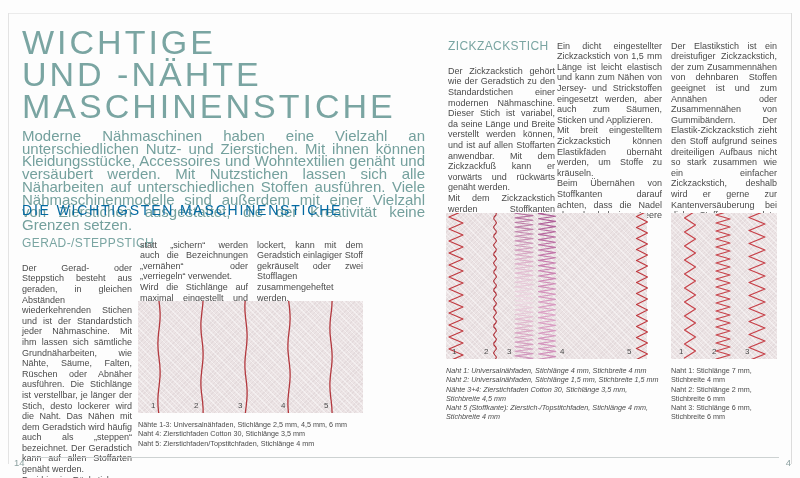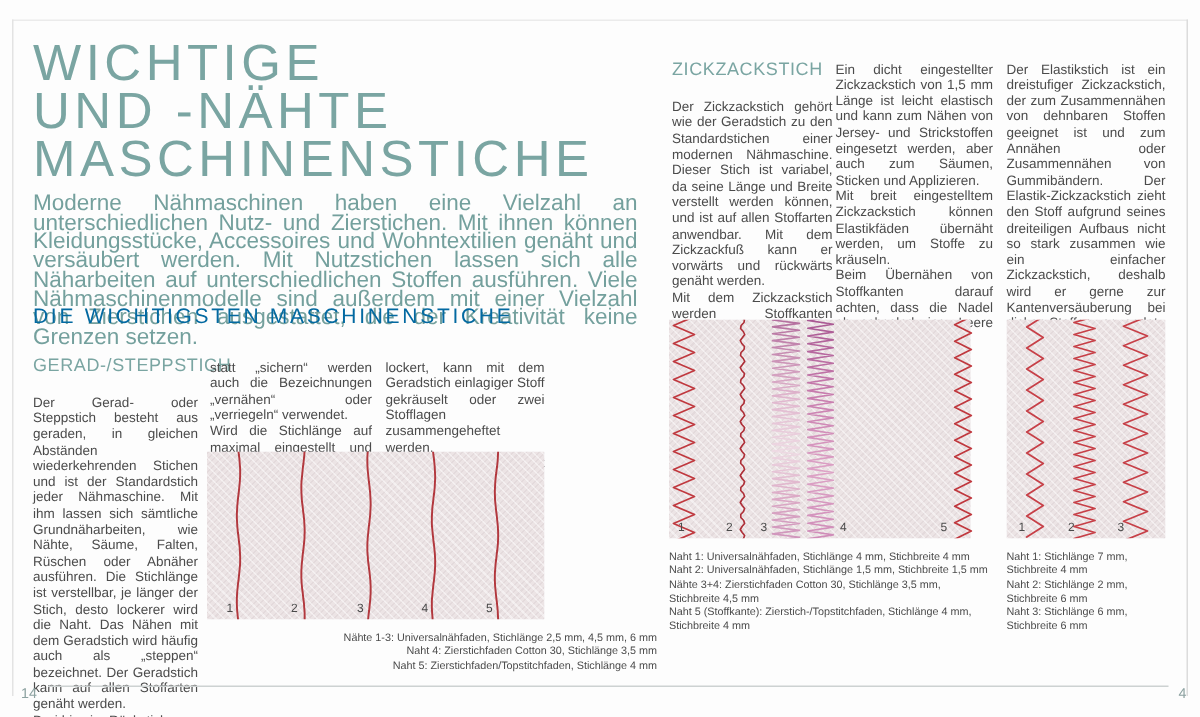--- a/index.html
+++ b/index.html
@@ -44,22 +44,22 @@
       repeating-linear-gradient(-45deg, rgba(180,162,168,.15) 0 1px, transparent 1px 3px);
   }
   .fig svg { position:absolute; left:0; top:0; }
   .fig .num { position:absolute; bottom:3px; font-size:8px; color:#4a4a4a; }
 
   .fig-left   { left:138px; top:301px; width:225px; height:112px; }
   .fig-mid    { left:446px; top:213px; width:212px; height:146px; }
   .fig-right  { left:671px; top:213px; width:106px; height:146px; }
 
   .caption { font-size:7.2px; line-height:9.3px; color:#4b4b4b; }
-  .cap-left  { left:138px; top:420px; width:300px;text-align:right; }
-  .cap-mid   { left:446px; top:366px; width:214px; }
+  .cap-left  { left:138px; top:420px; width:300px; }
+  .cap-mid   { left:446px; top:366px; width:214px;font-style:italic; }
   .cap-right { left:671px; top:366px; width:110px; }
 
   
   .footer { position:absolute; left:14px; right:9px; top:457px;
             display:flex; align-items:flex-start; }
   .footer .pn { font-size:9.5px; color:#8da2a1; }
   .footer .rule { flex:1; height:1px; background:#cdd2d2; margin:0 7px; }
 </style>
 </head>
 <body>

